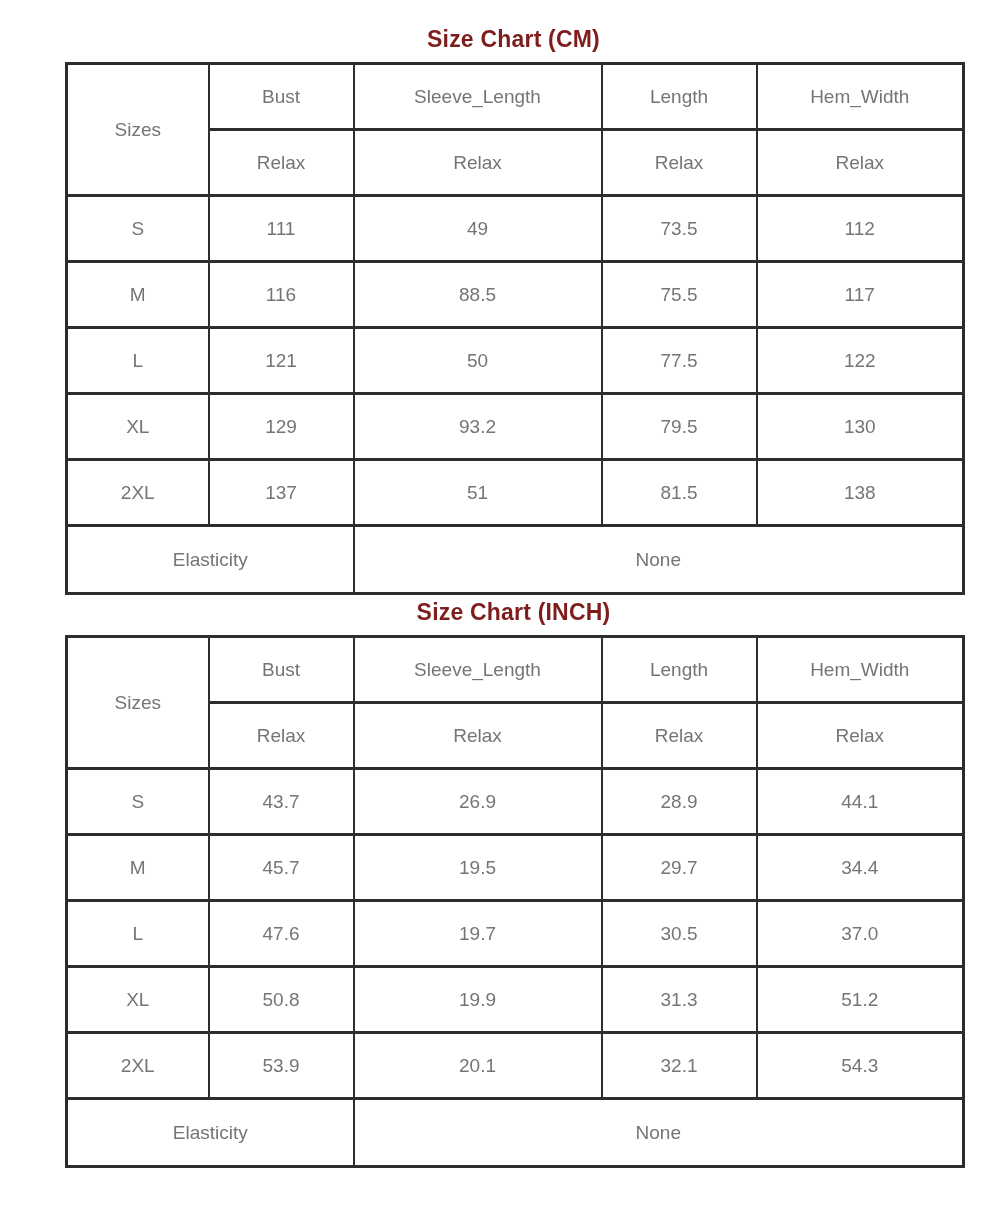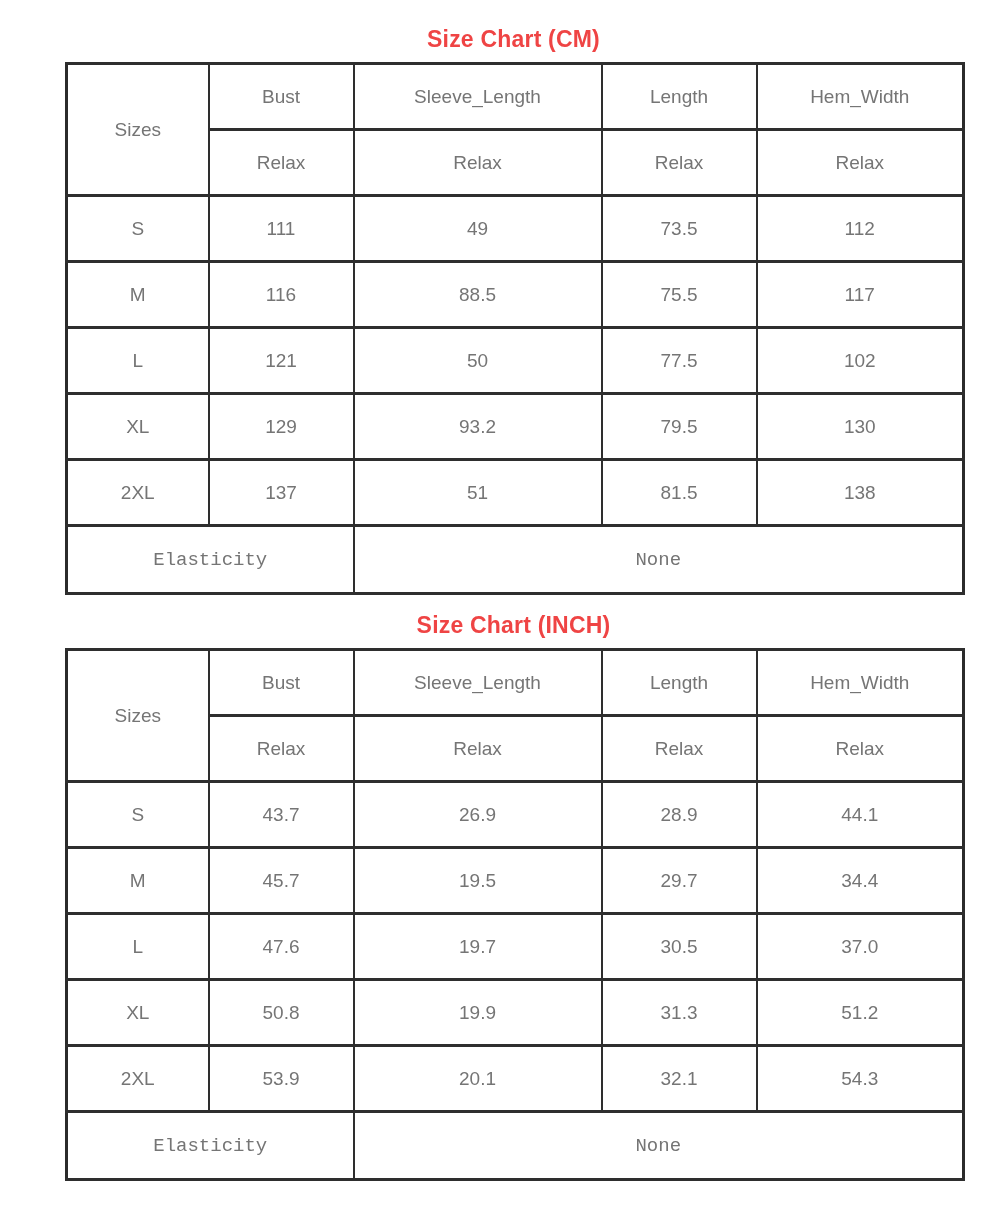--- a/index.html
+++ b/index.html
@@ -11,26 +11,26 @@
   }
   .page {
     width: 1002px;
     padding: 26px 40px 30px 65px;
   }
   .chart-title {
     width: 897px;
     text-align: center;
     font-size: 23px;
     font-weight: bold;
-    color: #ef4444;
+    color: #7f1d1d;
     letter-spacing: 0.2px;
     margin-bottom: 9px;
   }
   .size-chart + .size-chart .chart-title {
-    margin-top: 17px;
+    margin-top: 4px;
   }
   table.chart-table {
     border-collapse: collapse;
     table-layout: fixed;
     width: 897px;
     background: #ffffff;
     border: 3px solid #2b2b2b;
   }
   table.chart-table td {
     border: 2px solid #2e2e2e;
@@ -38,21 +38,21 @@
     border-bottom-width: 3px;
     text-align: center;
     vertical-align: middle;
     font-size: 19px;
     font-weight: normal;
     color: #757575;
     height: 66px;
     background: #ffffff;
     overflow: hidden;
   }
-  table.chart-table td.footer-cell { height: 68px; font-family: Liberation Mono, monospace; }
+  table.chart-table td.footer-cell { height: 68px; }
 </style>
 </head>
 <body>
 
 <div class="page">
 
   <section class="size-chart">
     <div class="chart-title">Size Chart (CM)</div>
     <table class="chart-table">
       <colgroup>
@@ -88,21 +88,21 @@
           <td>116</td>
           <td>88.5</td>
           <td>75.5</td>
           <td>117</td>
         </tr>
         <tr>
           <td>L</td>
           <td>121</td>
           <td>50</td>
           <td>77.5</td>
-          <td>102</td>
+          <td>122</td>
         </tr>
         <tr>
           <td>XL</td>
           <td>129</td>
           <td>93.2</td>
           <td>79.5</td>
           <td>130</td>
         </tr>
         <tr>
           <td>2XL</td>

